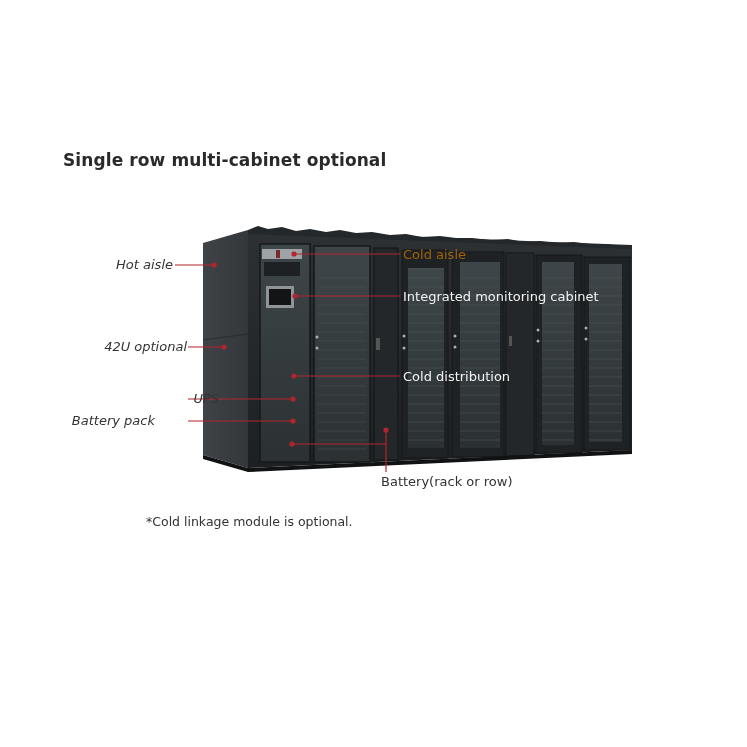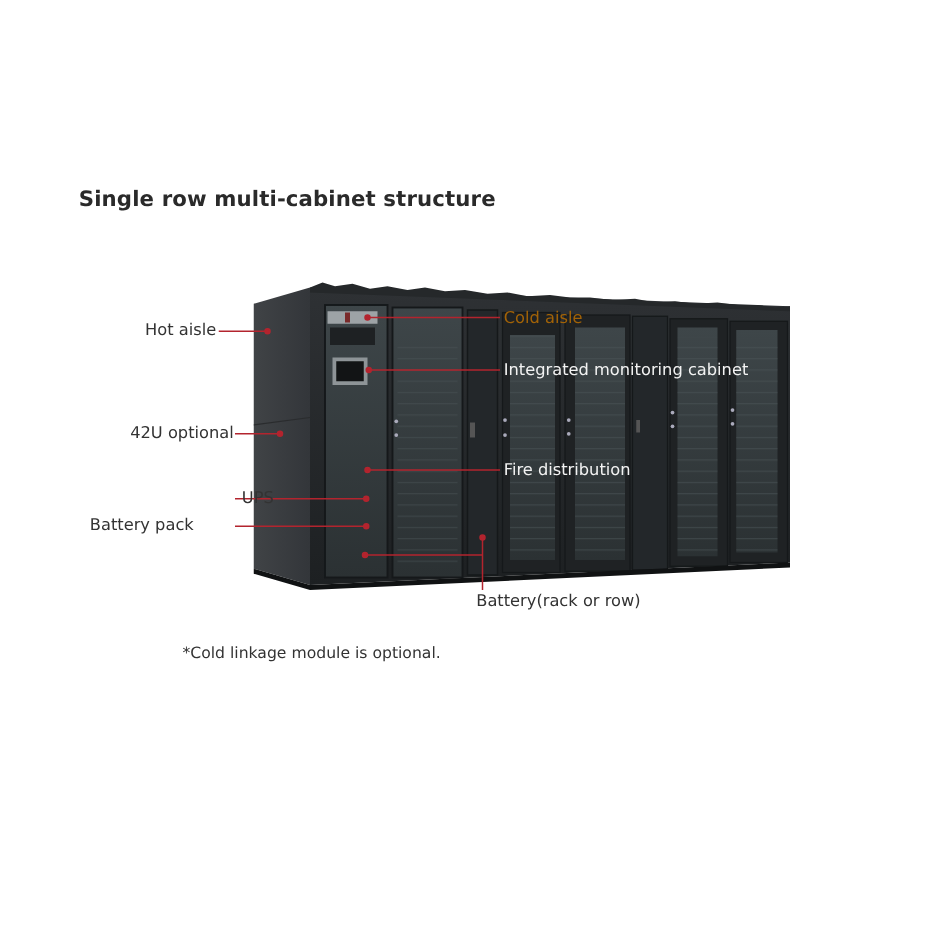--- a/index.html
+++ b/index.html
@@ -1,26 +1,26 @@
 <!DOCTYPE html>
 <html><head>
   <meta charset="utf-8">
   <style>
     html,body{margin:0;padding:0;background:#ffffff;}
     body{width:747px;height:747px;position:relative;overflow:hidden;font-family:"DejaVu Sans","Liberation Sans",sans-serif;color:#2b2b2b;}
     .title{position:absolute;left:63px;top:150px;font-size:17px;font-weight:bold;color:#2a2a2a;letter-spacing:0.1px;white-space:nowrap;}
     .lbl{position:absolute;font-size:13px;color:#333;white-space:nowrap;line-height:16px;}
-    .lbl.r{text-align:center;}
+    .lbl.r{text-align:center;font-style:italic;}
     .foot{position:absolute;left:146px;top:514px;font-size:12.5px;color:#333;white-space:nowrap;}
     svg.scene{position:absolute;left:0;top:0;}
   </style>
 </head>
 <body>
 
-<div class="title">Single row multi-cabinet structure</div>
+<div class="title">Single row multi-cabinet optional</div>
 
 <svg class="scene" width="747" height="747" viewBox="0 0 747 747">
   <defs>
     <linearGradient id="side" x1="0" y1="0" x2="1" y2="0">
       <stop offset="0" stop-color="#404346"></stop>
       <stop offset="1" stop-color="#33363a"></stop>
     </linearGradient>
     <linearGradient id="front" x1="0" y1="0" x2="0" y2="1">
       <stop offset="0" stop-color="#2e3134"></stop>
       <stop offset="1" stop-color="#1d2022"></stop>
@@ -132,17 +132,17 @@
   </g>
 </svg>
 
 <div class="lbl r" style="right:574px;top:257px;">Hot aisle</div>
 <div class="lbl r" style="right:560px;top:339px;">42U optional</div>
 <div class="lbl r" style="right:528px;top:391px;">UPS</div>
 <div class="lbl r" style="right:592px;top:413px;">Battery pack</div>
 
 <div class="lbl" style="left:403px;top:247px;color:#a16207;">Cold aisle</div>
 <div class="lbl" style="left:403px;top:289px;color:#f2f2f2;">Integrated monitoring cabinet</div>
-<div class="lbl" style="left:403px;top:369px;color:#f2f2f2;">Fire distribution</div>
+<div class="lbl" style="left:403px;top:369px;color:#f2f2f2;">Cold distribution</div>
 
 <div class="lbl" style="left:381px;top:474px;">Battery(rack or row)</div>
 
 <div class="foot">*Cold linkage module is optional.</div>
 
 </body></html>

